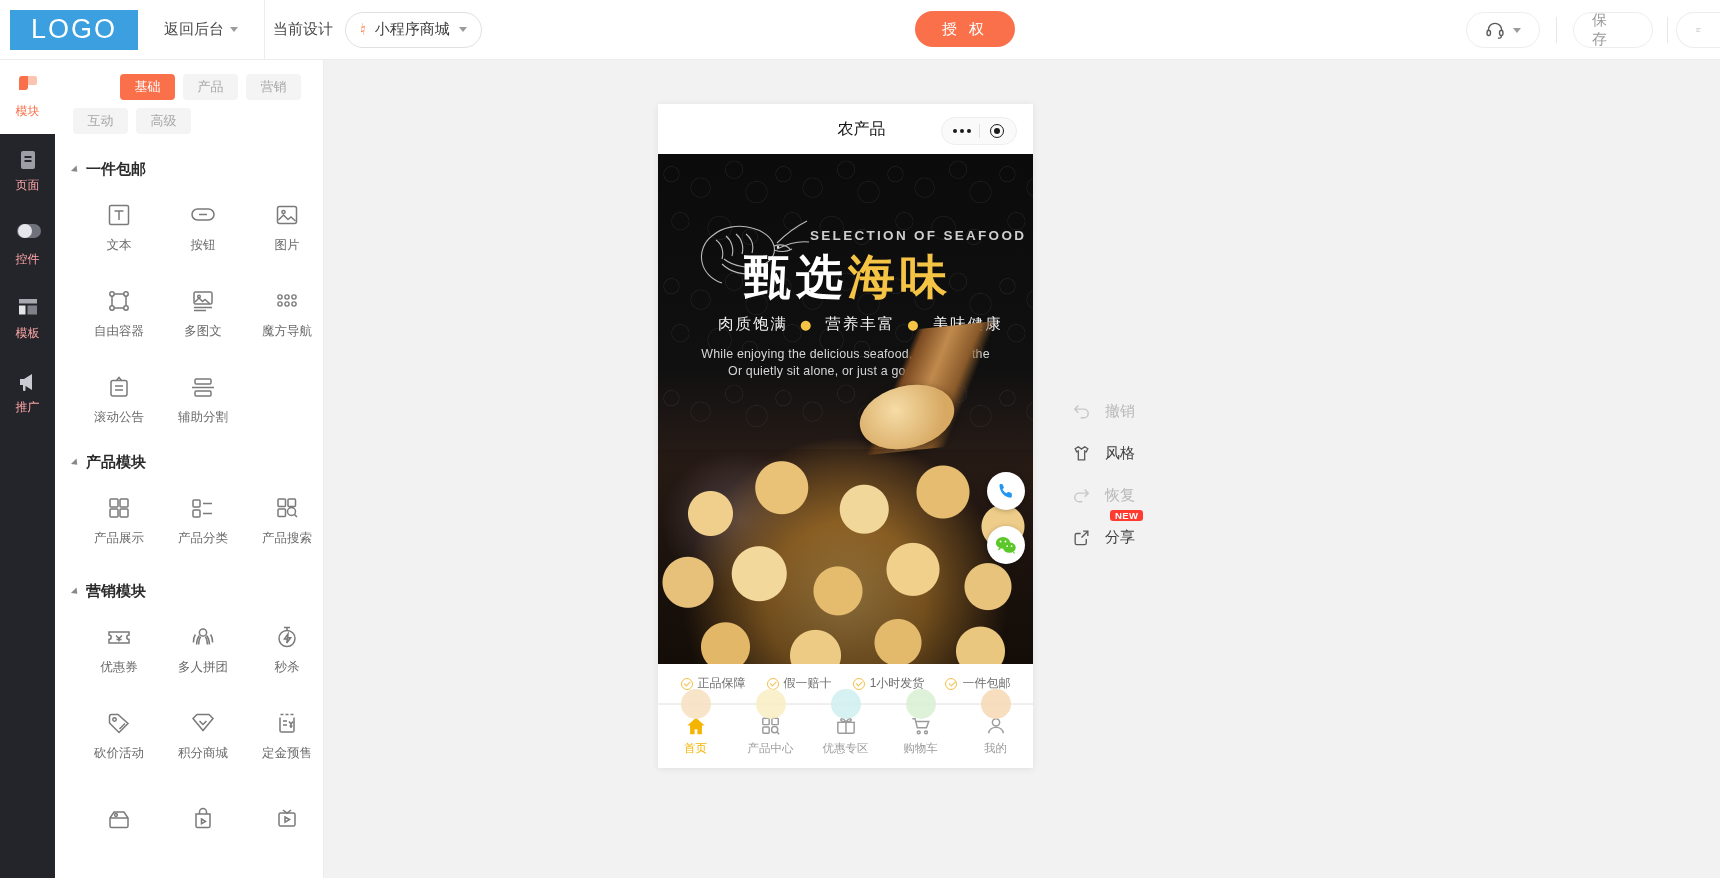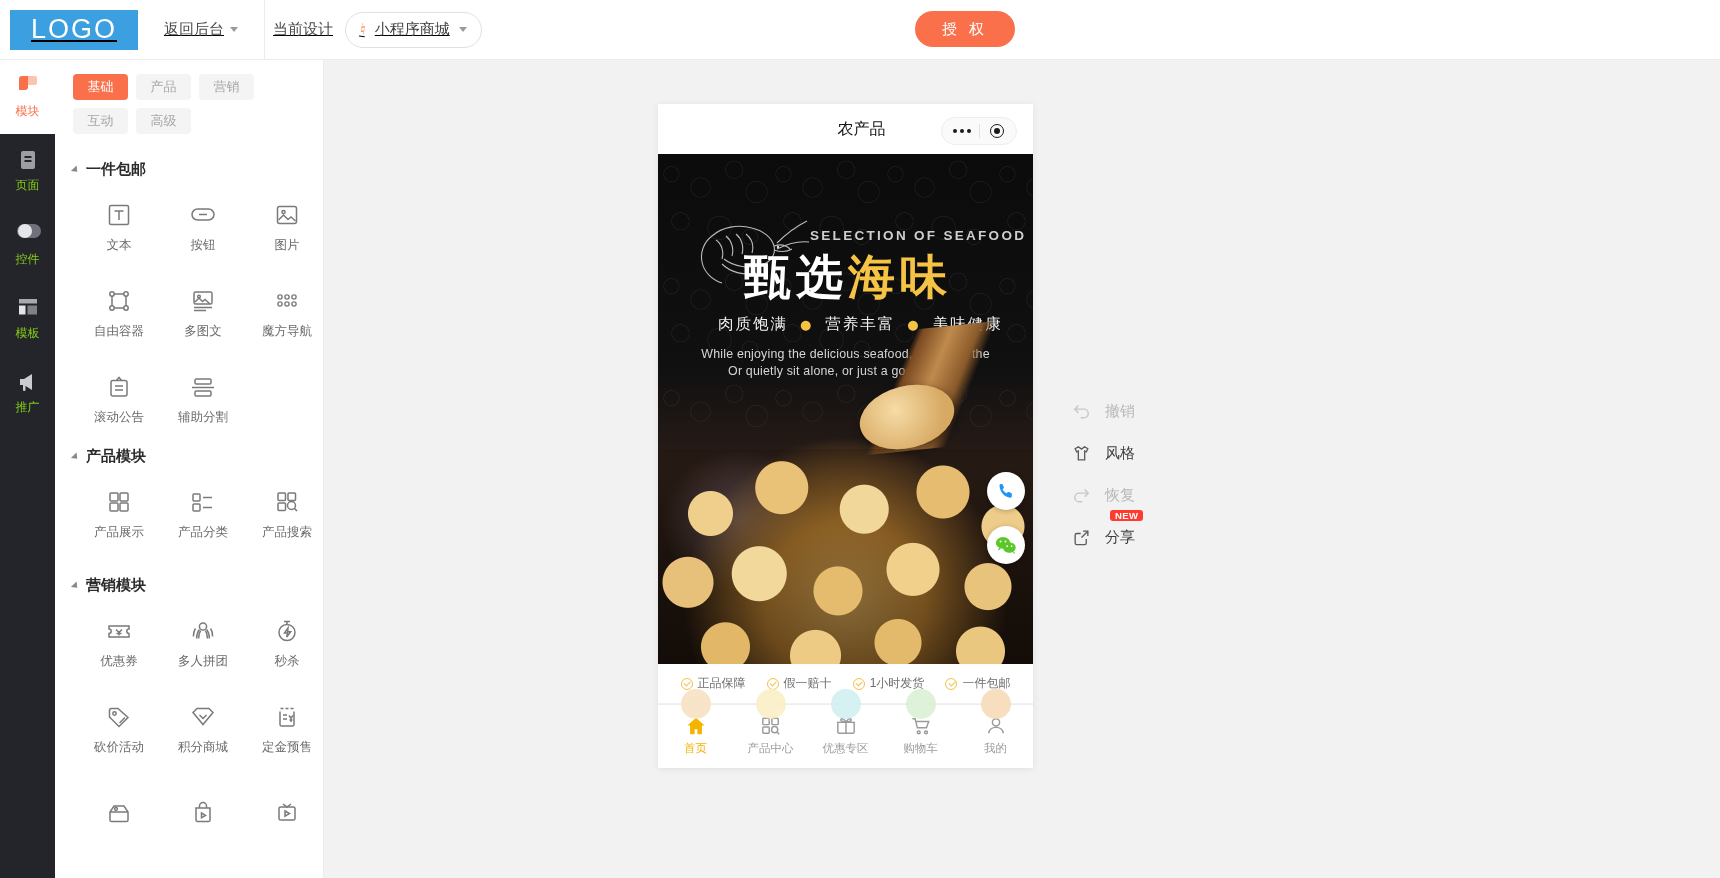--- a/index.html
+++ b/index.html
@@ -6,21 +6,21 @@
   html, body {
     width: 1720px; height: 878px;
     font-family: "Liberation Sans", "DejaVu Sans", sans-serif;
     overflow: hidden;
     background: #f2f2f2;
   }
   
   .topbar {
     position: absolute; top: 0; left: 0; width: 1720px; height: 60px;
     background: #ffffff; border-bottom: 1px solid #ececec;
-    display: flex; align-items: center; z-index: 30; text-decoration: underline;
+    display: flex; align-items: center; z-index: 30;
   }
   .logo {
     width: 128px; height: 40px; margin-left: 10px;
     background: #3b9fe0; color: #fff;
     display: flex; align-items: center; justify-content: center;
     font-size: 27px; letter-spacing: 2px; font-weight: 400;
   }
   .tb-link {
     margin-left: 26px; font-size: 15px; color: #4a4a4a;
     display: flex; align-items: center; gap: 6px; cursor: pointer;
@@ -57,37 +57,37 @@
   .cut-pill { width: 44px; border-radius: 18px 0 0 18px; border-right: none; }
 
   
   .rail {
     position: absolute; top: 60px; left: 0; width: 55px; height: 818px;
     background: #23252b; z-index: 20;
   }
   .rail-item {
     width: 55px; height: 74px; display: flex; flex-direction: column;
     align-items: center; justify-content: center; gap: 6px; cursor: pointer;
-    color: #84cc16; font-size: 12px;
+    color: #fca5a5; font-size: 12px;
   }
   .rail-item.active { background: #ffffff; color: #f9704b; }
   .rail-ico { width: 22px; height: 22px; position: relative; }
 
   
   .panel {
     position: absolute; top: 60px; left: 55px; width: 269px; height: 818px;
     background: #fff; border-right: 1px solid #ececec; overflow: hidden;
   }
   .cat-row { padding: 14px 0 0 18px; display: flex; flex-wrap: wrap; gap: 8px; width: 260px;}
   .cat {
     height: 26px; min-width: 55px; padding: 0 11px; border-radius: 4px;
     background: #f4f4f4; color: #a7a7a7; font-size: 13px;
     display: flex; align-items: center; justify-content: center; cursor: pointer;
   }
-  .cat.active { background: #f9704b; color: #fff; }
+  .cat.active { background: #f9704b; color: #fff; margin-left: 47px; }
   .sec-title {
     margin: 26px 0 6px 18px; font-size: 15px; font-weight: bold; color: #2b2b2b;
     display: flex; align-items: center; gap: 8px; cursor: pointer;
   }
   .tri { width:0;height:0;border-left:5px solid #888;border-top:4px solid transparent;
          border-bottom:4px solid transparent; transform: rotate(45deg); }
   .grid { display: grid; grid-template-columns: repeat(3, 84px); margin-left: 22px; }
   .mod {
     height: 86px; display: flex; flex-direction: column; align-items: center;
     justify-content: center; gap: 9px; cursor: pointer; color: #6b6b6b; font-size: 12.5px;
@@ -244,20 +244,39 @@
   </div>
   <div class="tb-divider"></div>
   <div class="tb-label">当前设计</div>
   <div class="design-pill">
     <span class="wx-mark">♮</span>
     <span>小程序商城</span>
     <span class="caret"></span>
   </div>
   <button class="auth-btn">授 权</button>
 
+  <div class="tb-right">
+    <div class="pill-btn headset-pill">
+      <svg width="20" height="20" viewBox="0 0 24 24" fill="none" stroke="#5a5a5a" stroke-width="1.7">
+        <path d="M4 13v-1a8 8 0 0 1 16 0v1"></path>
+        <rect x="2.5" y="12.5" width="4" height="6" rx="1.6"></rect>
+        <rect x="17.5" y="12.5" width="4" height="6" rx="1.6"></rect>
+        <path d="M19.5 18.5v1.2a2 2 0 0 1-2 2h-2"></path>
+      </svg>
+      <span class="caret"></span>
+    </div>
+    <div class="vline"></div>
+    <div class="pill-btn save-pill">保 存</div>
+    <div class="vline" style="margin:0 8px 0 14px"></div>
+    <div class="pill-btn cut-pill">
+      <svg width="14" height="14" viewBox="0 0 24 24" stroke="#bdbdbd" stroke-width="2" fill="none">
+        <path d="M4 7h16M4 12h10M4 17h13"></path>
+      </svg>
+    </div>
+  </div>
 </div>
 
 <div class="rail">
 
   <div class="rail-item active">
     <span class="rail-ico">
       <svg width="22" height="22" viewBox="0 0 22 22">
         <rect x="10" y="1" width="10" height="9" rx="2" fill="#fbc4b1"></rect>
         <path d="M2 4a3 3 0 0 1 3-3h6v11a3 3 0 0 1-3 3H2z" fill="#f9704b"></path>
       </svg>
@@ -387,21 +406,21 @@
       <svg width="28" height="26" viewBox="0 0 28 26" fill="none" stroke="#7a7a7a" stroke-width="1.5">
         <rect x="6" y="5" width="16" height="5" rx="1.2"></rect>
         <path d="M3 13.5h22"></path>
         <rect x="6" y="17" width="16" height="5" rx="1.2"></rect>
       </svg>
       <span>辅助分割</span>
     </div>
     <div></div>
   </div>
 
-  <div class="sec-title" style="margin-top:4px">
+  <div class="sec-title" style="margin-top:10px">
     <span class="tri"></span>
     <span>产品模块</span>
   </div>
   <div class="grid">
     <div class="mod">
       <svg width="26" height="26" viewBox="0 0 26 26" fill="none" stroke="#7a7a7a" stroke-width="1.5">
         <rect x="4" y="4" width="8" height="8" rx="1"></rect>
           <rect x="14" y="4" width="8" height="8" rx="1"></rect>
         <rect x="4" y="14" width="8" height="8" rx="1"></rect>
           <rect x="14" y="14" width="8" height="8" rx="1"></rect>

